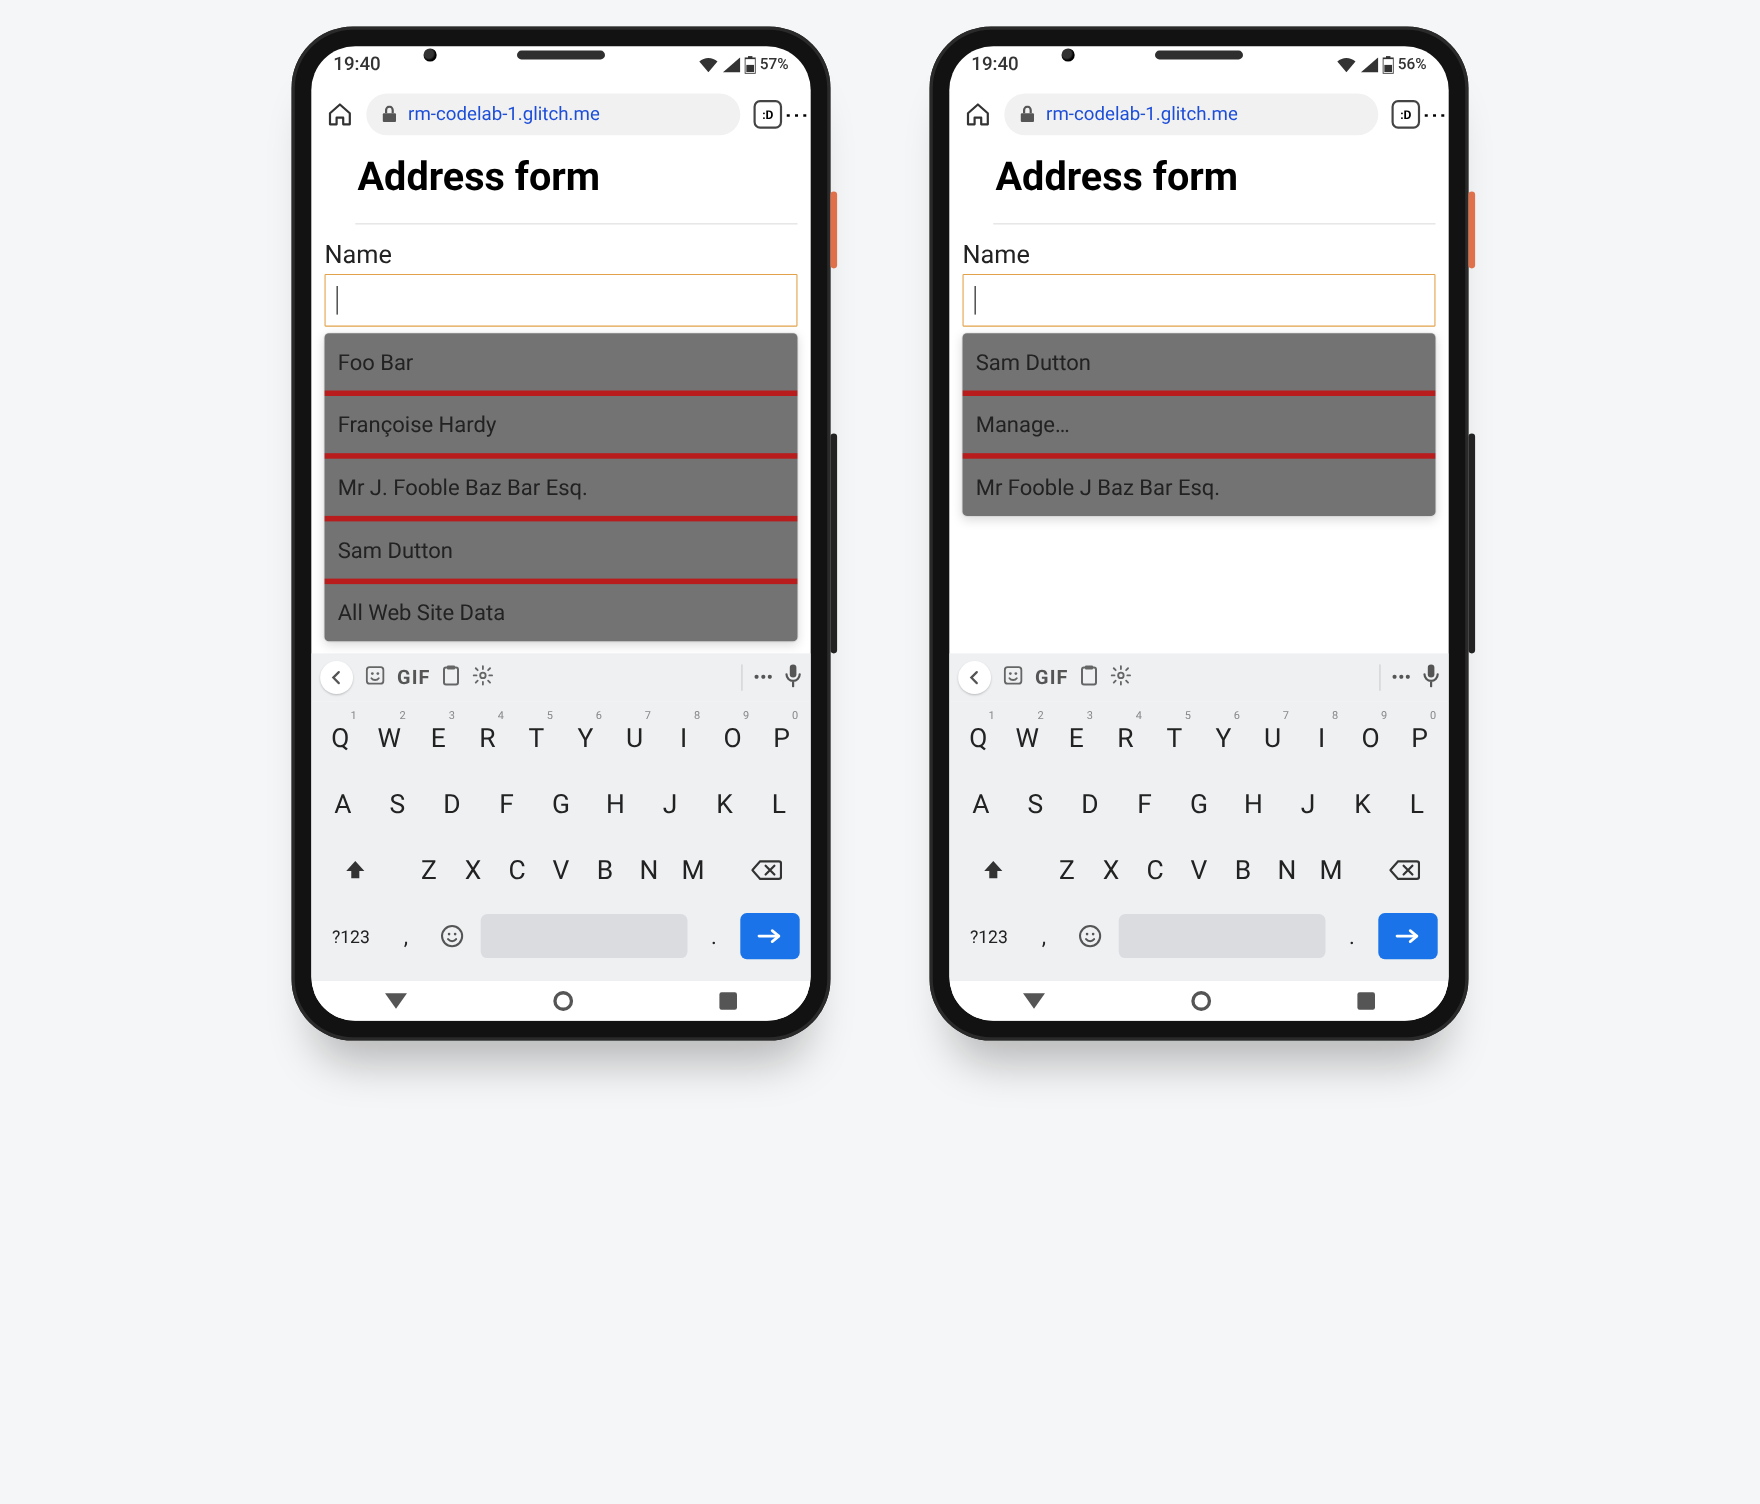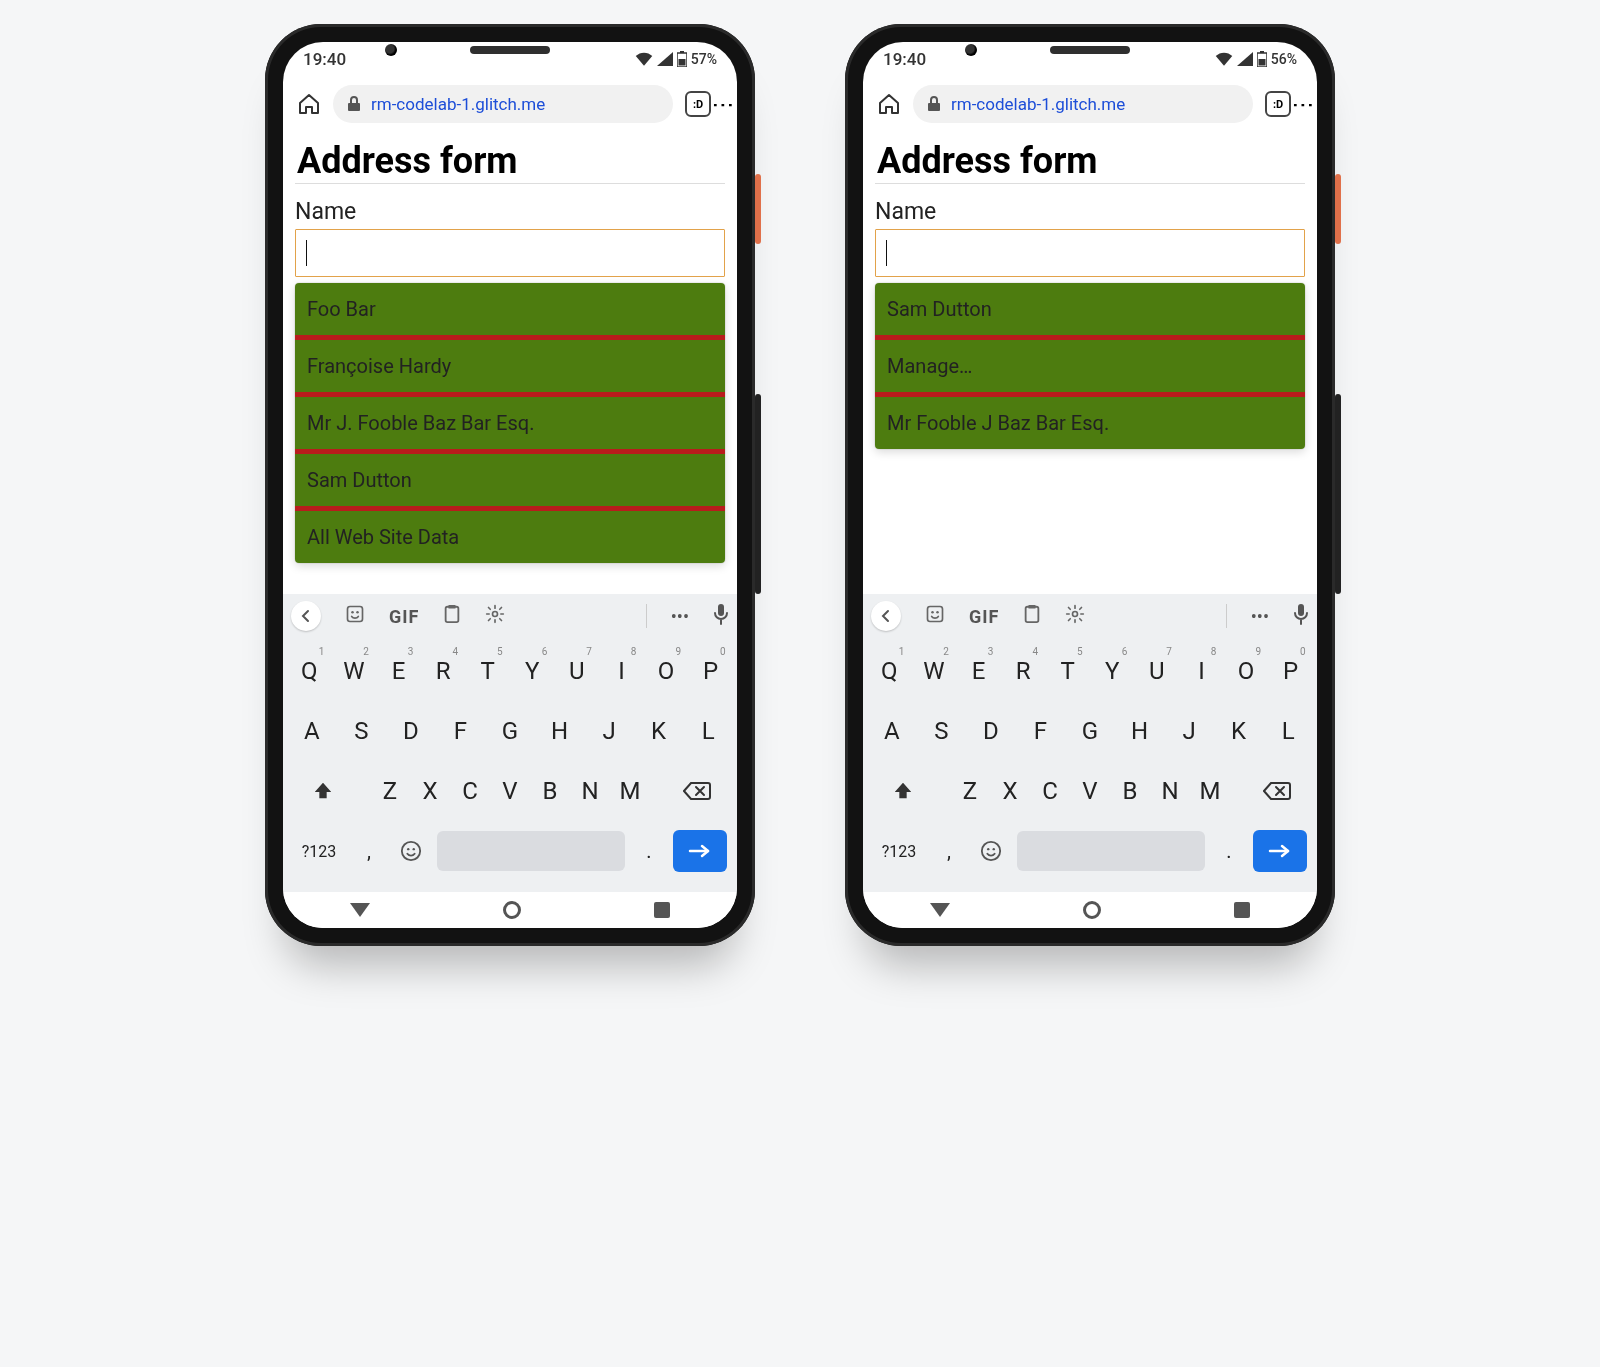--- a/index.html
+++ b/index.html
@@ -72,48 +72,48 @@
   .url-text { white-space:nowrap; overflow:hidden; text-overflow:clip; }
   .tabcount {
     width:26px; height:26px; border:2px solid #444; border-radius:6px;
     display:flex; align-items:center; justify-content:center;
     font-size:11px; font-weight:700;
   }
   .dots { font-size:22px; line-height:0; letter-spacing:-2px; }
   .dots-v { writing-mode: vertical-rl; }
   
   .content { flex:1; padding:0 12px; position:relative; }
-  .page-title { font-size:36px; font-weight:700; padding:8px 2px 1px; border-bottom:1px solid #ddd;}
+  .page-title { font-size:36px; font-weight:700; padding:8px 2px 21px; border-bottom:1px solid #ddd;margin-left:28px;}
   .label { font-size:23px; margin-top:14px; margin-bottom:4px; color:#222;}
   .input-box {
     height:48px; border:1px solid #e2a24a; border-radius:1px;
     padding:8px 10px; font-size:20px; color:#222;
     display:flex; align-items:center;
   }
   .caret { width:1px; height:26px; background:#111; animation: blink 1s step-start infinite;}
   @keyframes blink { 50% { opacity:0; } }
   .dropdown {
     margin-top:6px;
     border-radius:4px;
     box-shadow: 0 3px 10px rgba(0,0,0,0.15), 0 0 0 1px rgba(0,0,0,0.05);
-    background:#4d7c0f;
+    background:#737373;
     overflow:hidden;
   }
   .dropdown .item {
     padding:14px 12px; font-size:20px; color:#222;
     border-top:5px solid #b91c1c;
   }
   .dropdown .item:first-child{ border-top:none;}
   
   .kb-strip {
     height:44px; background:#eef0f2;
     display:flex; align-items:center; justify-content:space-between;
     padding:0 8px;
   }
-  .kb-strip .left{ display:flex; align-items:center; gap:24px;}
+  .kb-strip .left{ display:flex; align-items:center; gap:10px;}
   .kb-strip .chev {
     width:30px; height:30px; background:#fff; border-radius:50%;
     display:flex; align-items:center; justify-content:center;
     box-shadow:0 1px 2px rgba(0,0,0,0.2);
   }
   .kb-strip .ic { color:#555; font-size:18px; }
   .gif-label{ font-weight:700; font-size:14px; letter-spacing:1px; color:#555;}
   .kb {
     background:#eef0f2;
     padding:6px 4px 8px;

